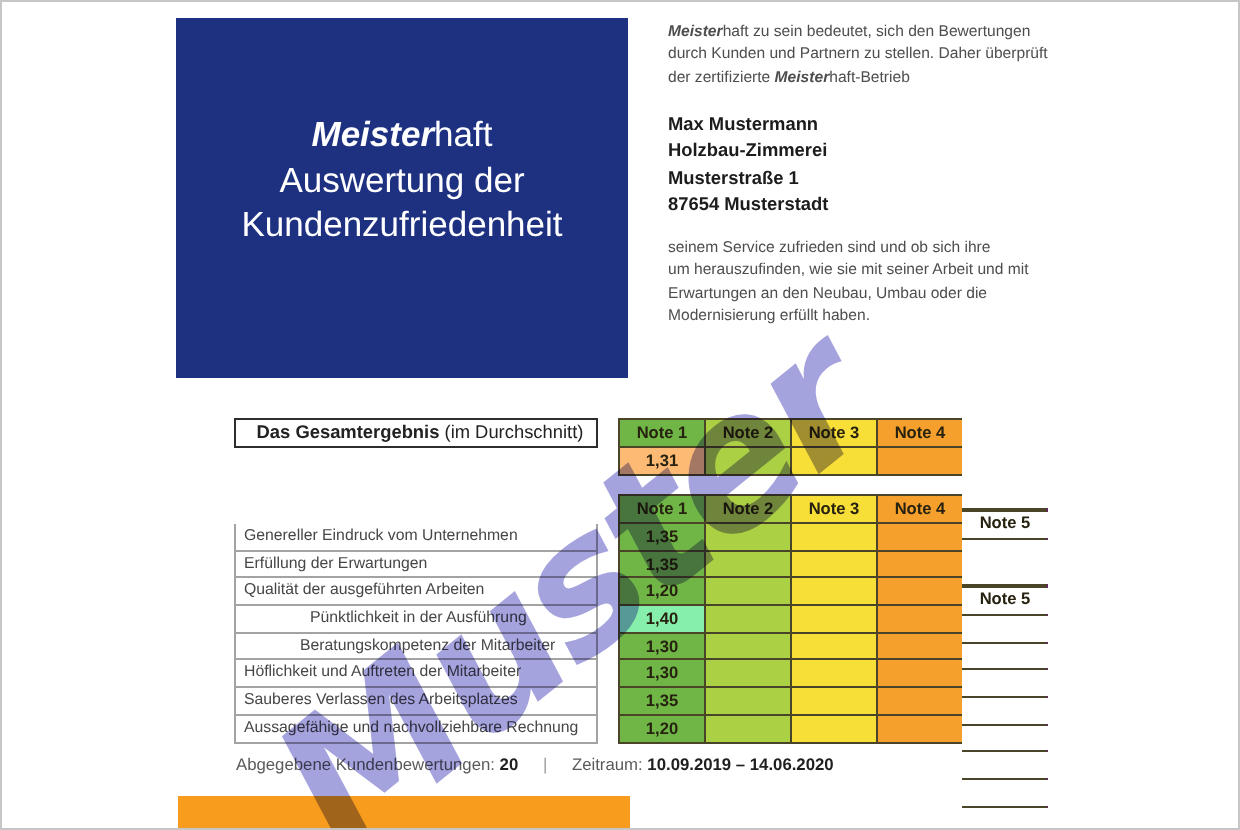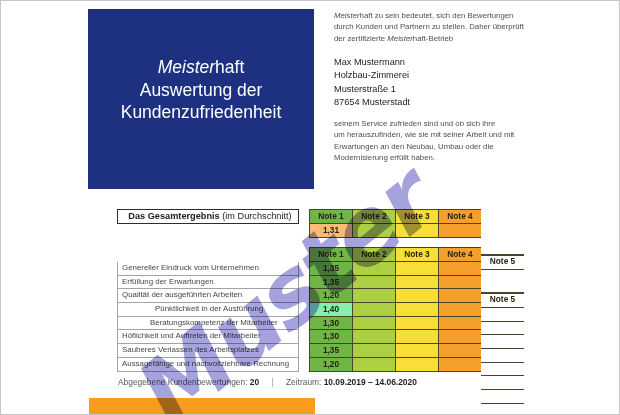--- a/index.html
+++ b/index.html
@@ -3,26 +3,26 @@
 <meta charset="utf-8">
 <style>
   html,body{margin:0;padding:0;background:#fff;}
   .page{position:relative;width:620px;height:415px;background:#ffffff;
         border:1px solid #c6c6c6;box-sizing:border-box;overflow:hidden;
         font-family:"Liberation Sans",sans-serif;}
   
   .banner{position:absolute;left:87px;top:8px;width:226px;height:180px;
           color:#ffffff;text-align:center;padding-top:47px;box-sizing:border-box;
           font-size:17.5px;line-height:22.5px;}
-  .bi{font-weight:400;font-style:italic;}
+  .bi{font-weight:700;font-style:italic;}
   
   .rightcol{position:absolute;left:333px;top:9px;width:220px;
             color:#4e4e4e;font-size:7.8px;line-height:11.4px;}
   .rightcol .line{white-space:nowrap;}
-  .addr{margin-top:12px;font-weight:400;color:#1c1c1c;font-size:9.2px;line-height:13.2px;}
+  .addr{margin-top:12px;font-weight:700;color:#1c1c1c;font-size:9.2px;line-height:13.2px;}
   .desc{margin-top:9px;}
   
   .tbl{position:absolute;display:grid;}
   #summary-table{left:116px;top:208px;grid-template-columns:182px 10px repeat(5,43px);
                  grid-template-rows:15px 14px;}
   #questions-table{left:116px;top:246px;grid-template-columns:182px 10px repeat(5,43px);
                  grid-template-rows:15px repeat(8,13.7px);}
   .tcell{border:1px solid #2d2d2d;font-size:9.2px;line-height:13px;padding-left:4px;
          color:#222;background:#fff;box-sizing:border-box;white-space:nowrap;overflow:hidden;}
   .tcell b{font-weight:700;}

